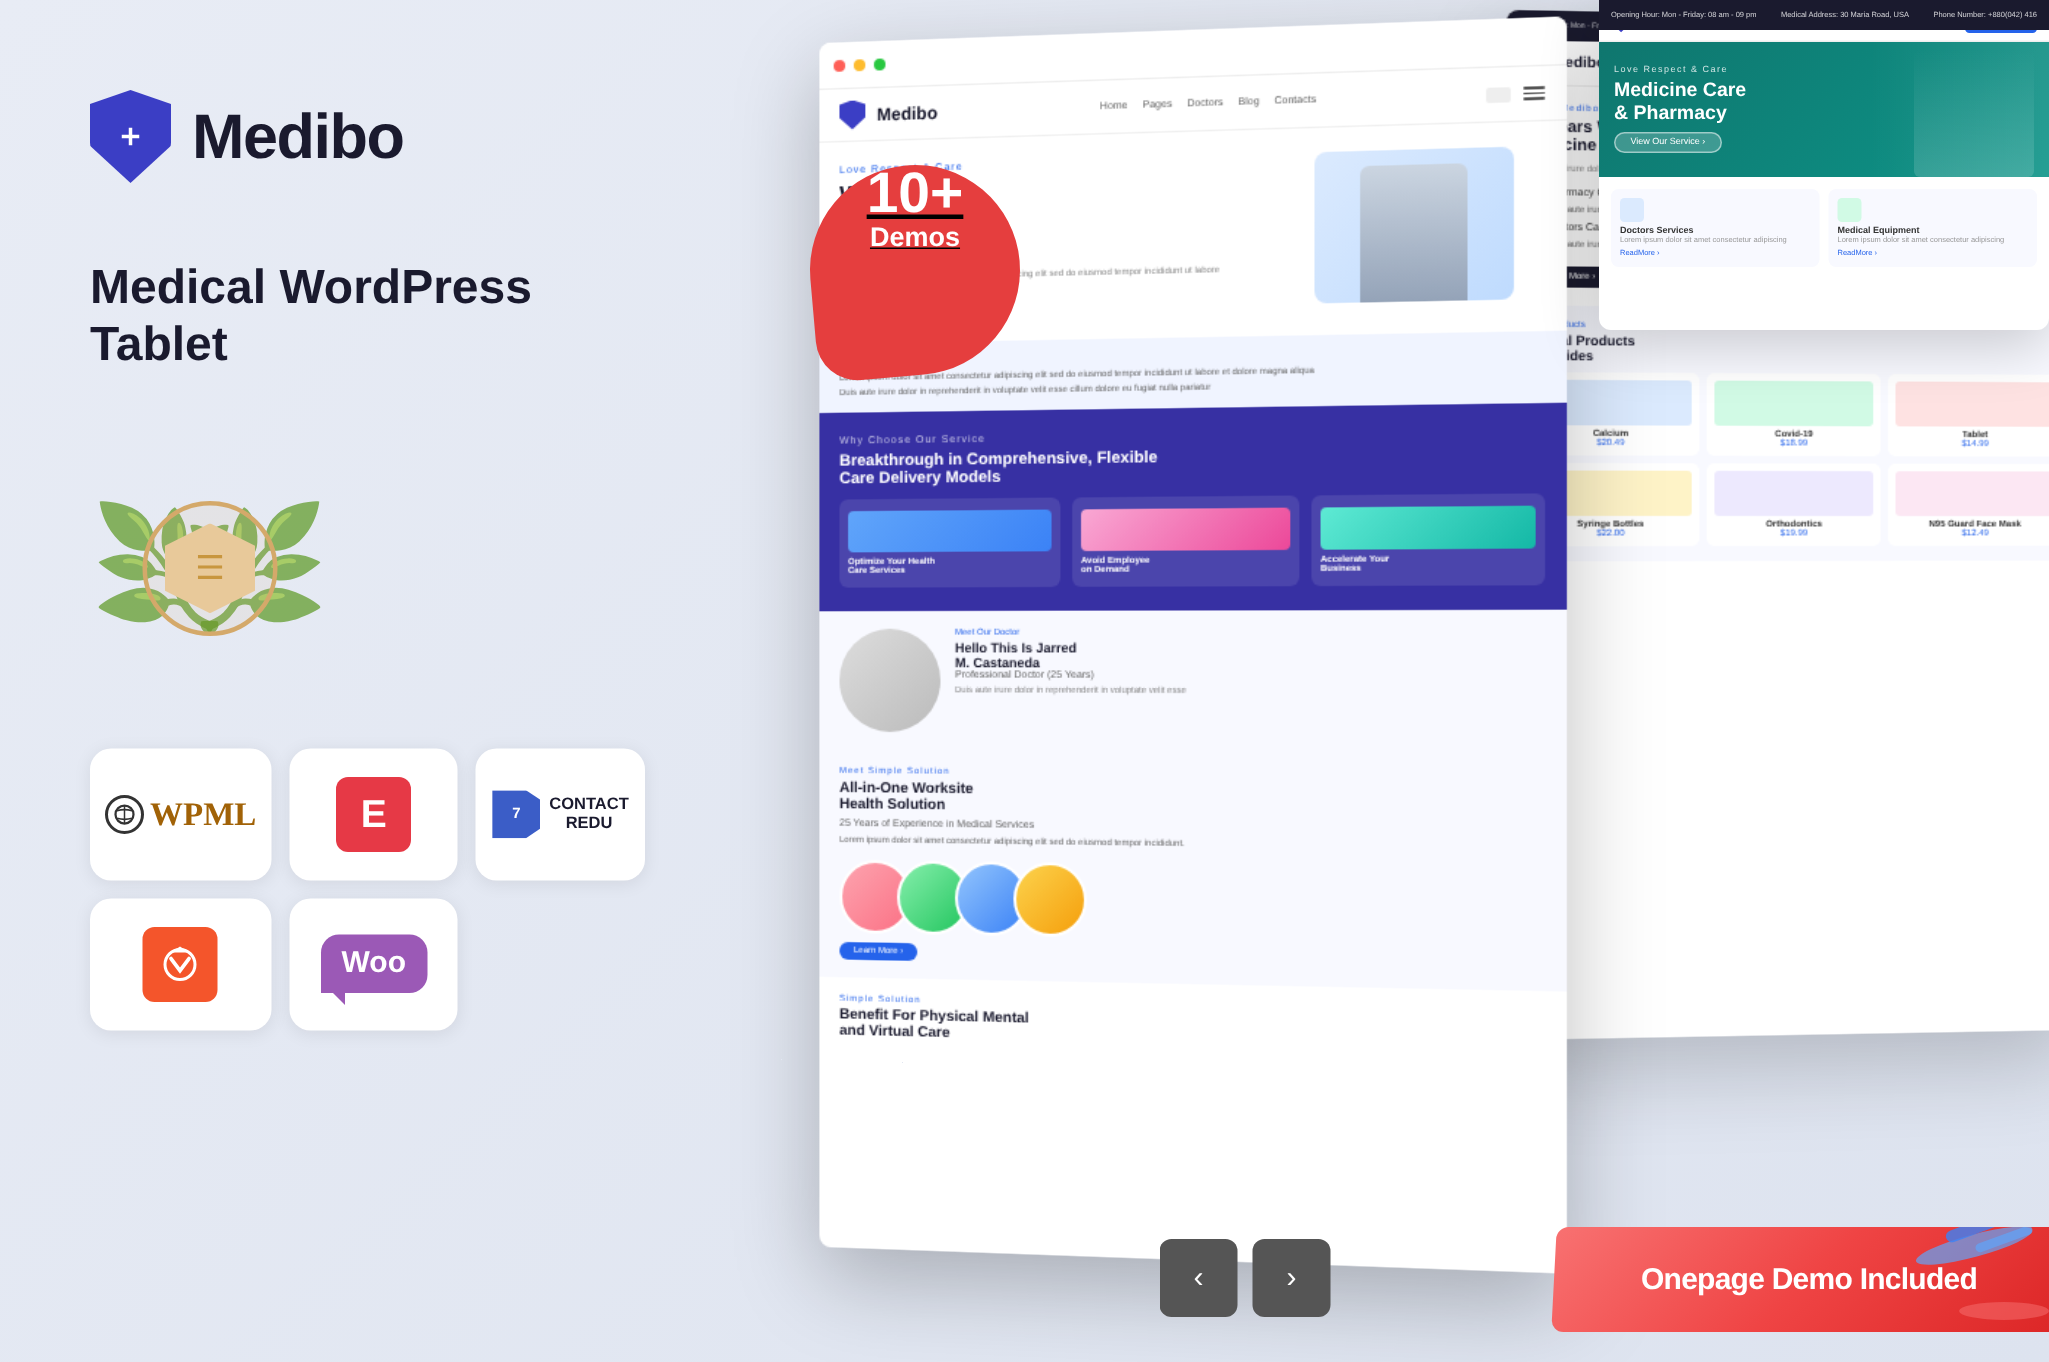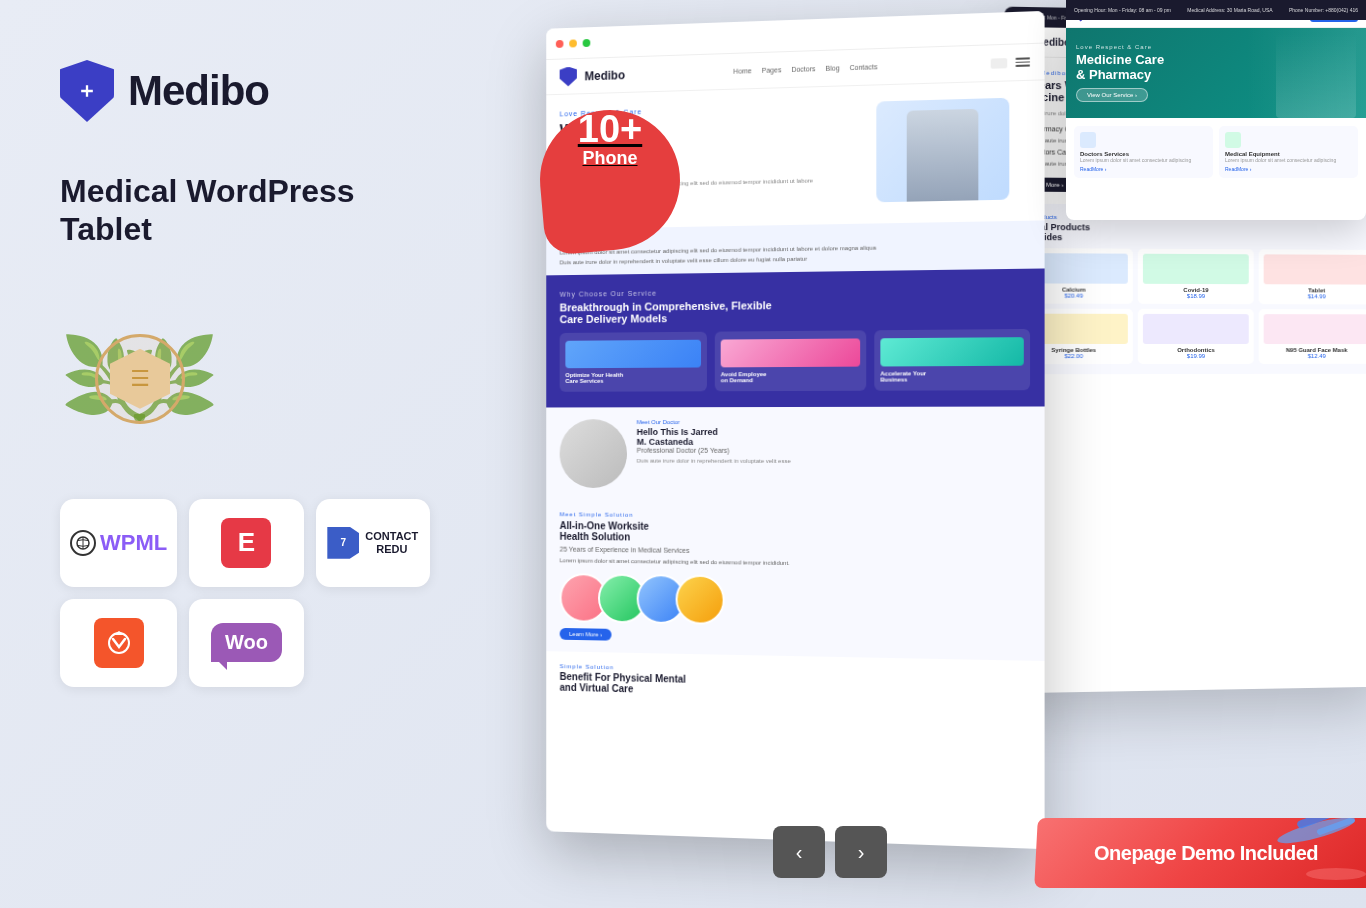--- a/index.html
+++ b/index.html
@@ -134,24 +134,25 @@
       display: flex;
       align-items: center;
       justify-content: center;
       box-shadow: 0 2px 12px rgba(0,0,0,0.08);
       padding: 10px;
     }
 
     .plugin-wpml {
       font-size: 22px;
       font-weight: 800;
-      color: #8b5cf6;
+      color: #a16207;
       display: flex;
       align-items: center;
       gap: 4px;
+      font-family: Liberation Serif, serif;
     }
 
     .plugin-wpml-icon {
       width: 26px;
       height: 26px;
       border: 2px solid #333;
       border-radius: 50%;
       display: flex;
       align-items: center;
       justify-content: center;
@@ -948,21 +949,21 @@
   </div>
 
   <div class="right-panel">
 
     <div class="demo-badge">
       <div class="demo-badge-bg"></div>
       <div class="demo-badge-text">
         <div class="demo-badge-number">
           <span>10+</span>
         </div>
-        <div class="demo-badge-label">Phone</div>
+        <div class="demo-badge-label">Demos</div>
       </div>
     </div>
 
     <div class="top-strip">
       <span>Opening Hour: Mon - Friday: 08 am - 09 pm</span>
       <span>Medical Address: 30 Maria Road, USA</span>
       <span>Phone Number: +880(042) 416</span>
     </div>
 
     <div class="mockup-top-right">

